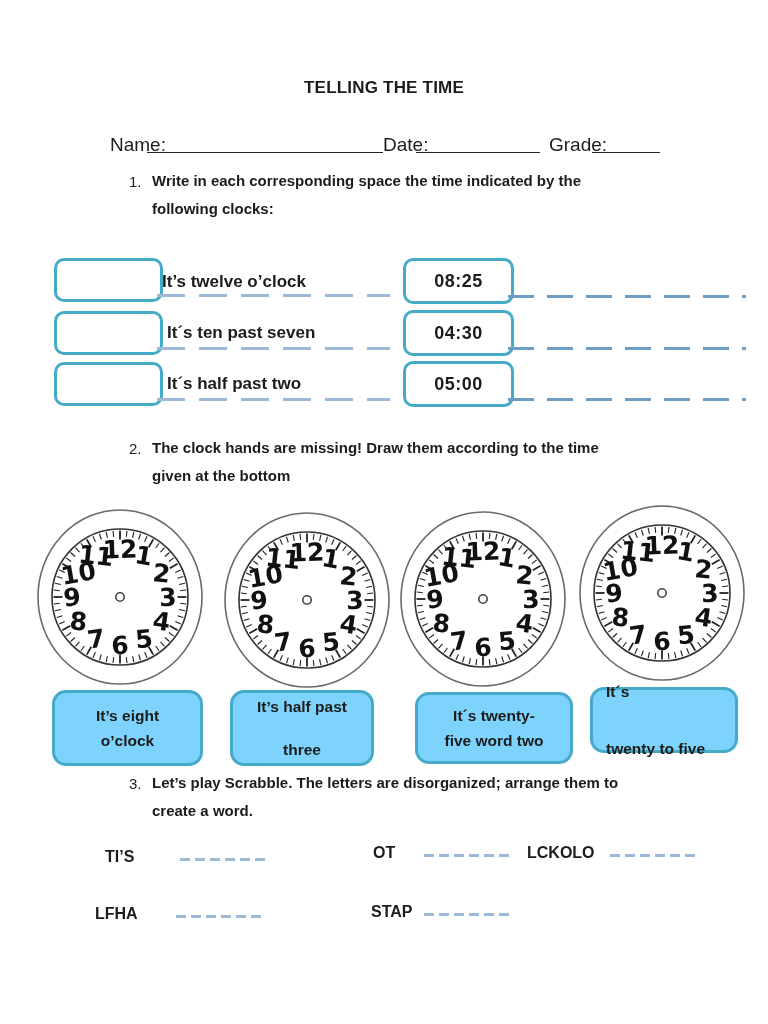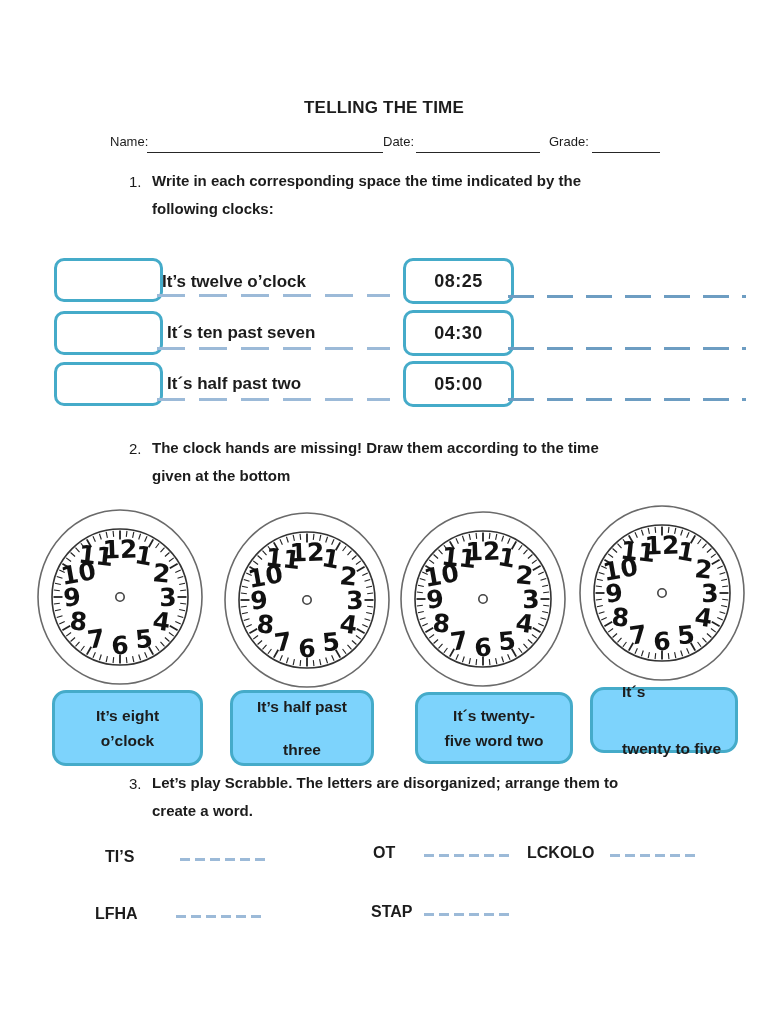--- a/index.html
+++ b/index.html
@@ -8,38 +8,38 @@
     --dash-steel:#6d9dc2;
     --ink:#1c1c1c;
   }
   html,body{margin:0;padding:0;}
   body{background:#ffffff;}
   .page{
     position:relative;width:768px;height:1024px;background:#ffffff;overflow:hidden;
     font-family:"Liberation Sans", sans-serif;color:var(--ink);
   }
   .abs{position:absolute;}
-  .title{left:0;right:0;top:98px;text-align:center;font-size:17px;font-weight:bold;letter-spacing:.2px;}
-  .hdr-label{font-size:13px;top:134px;}
+  .title{left:0;right:0;top:78px;text-align:center;font-size:17px;font-weight:bold;letter-spacing:.2px;}
+  .hdr-label{font-size:19px;top:134px;}
   .hdr-line{border-top:1.4px solid #262626;height:0;top:152px;}
   .q-num{font-size:15px;}
   .q-text{font-size:15px;font-weight:bold;}
   .answer-box{width:103px;height:38px;border:3px solid var(--teal);border-radius:10px;background:#fff;}
   .time-box{width:105px;height:40px;border:3px solid var(--teal);border-radius:10px;background:#fff;
             display:flex;align-items:center;justify-content:center;font-size:18px;font-weight:bold;letter-spacing:.5px;}
   .phrase{font-size:17px;font-weight:bold;white-space:nowrap;z-index:2;}
   .dash-left{height:3px;background:repeating-linear-gradient(90deg,var(--dash-light) 0 28px,transparent 28px 42px);}
   .dash-right{height:3px;background:repeating-linear-gradient(90deg,var(--dash-steel) 0 26px,transparent 26px 39px);}
   .clock{width:170px;height:178px;}
   .clock-label{
     border:3px solid var(--teal);border-radius:14px;background:#7dd3fc;
     display:flex;flex-direction:column;justify-content:center;align-items:center;
     font-size:15.5px;font-weight:bold;line-height:25px;text-align:center;
   }
-  .clock-label.left-align{align-items:flex-start;padding-left:29px;box-sizing:border-box;text-align:left;gap:32px;}
+  .clock-label.left-align{align-items:flex-start;padding-left:13px;box-sizing:border-box;text-align:left;gap:32px;}
   .scrabble-word{font-size:16px;font-weight:bold;white-space:nowrap;}
   .dash-scrabble{height:3px;background:repeating-linear-gradient(90deg,var(--dash-light) 0 10px,transparent 10px 15px);}
 </style>
 </head>
 <body>
 
 <div class="page">
 
   <div class="abs title">TELLING THE TIME</div>
 

